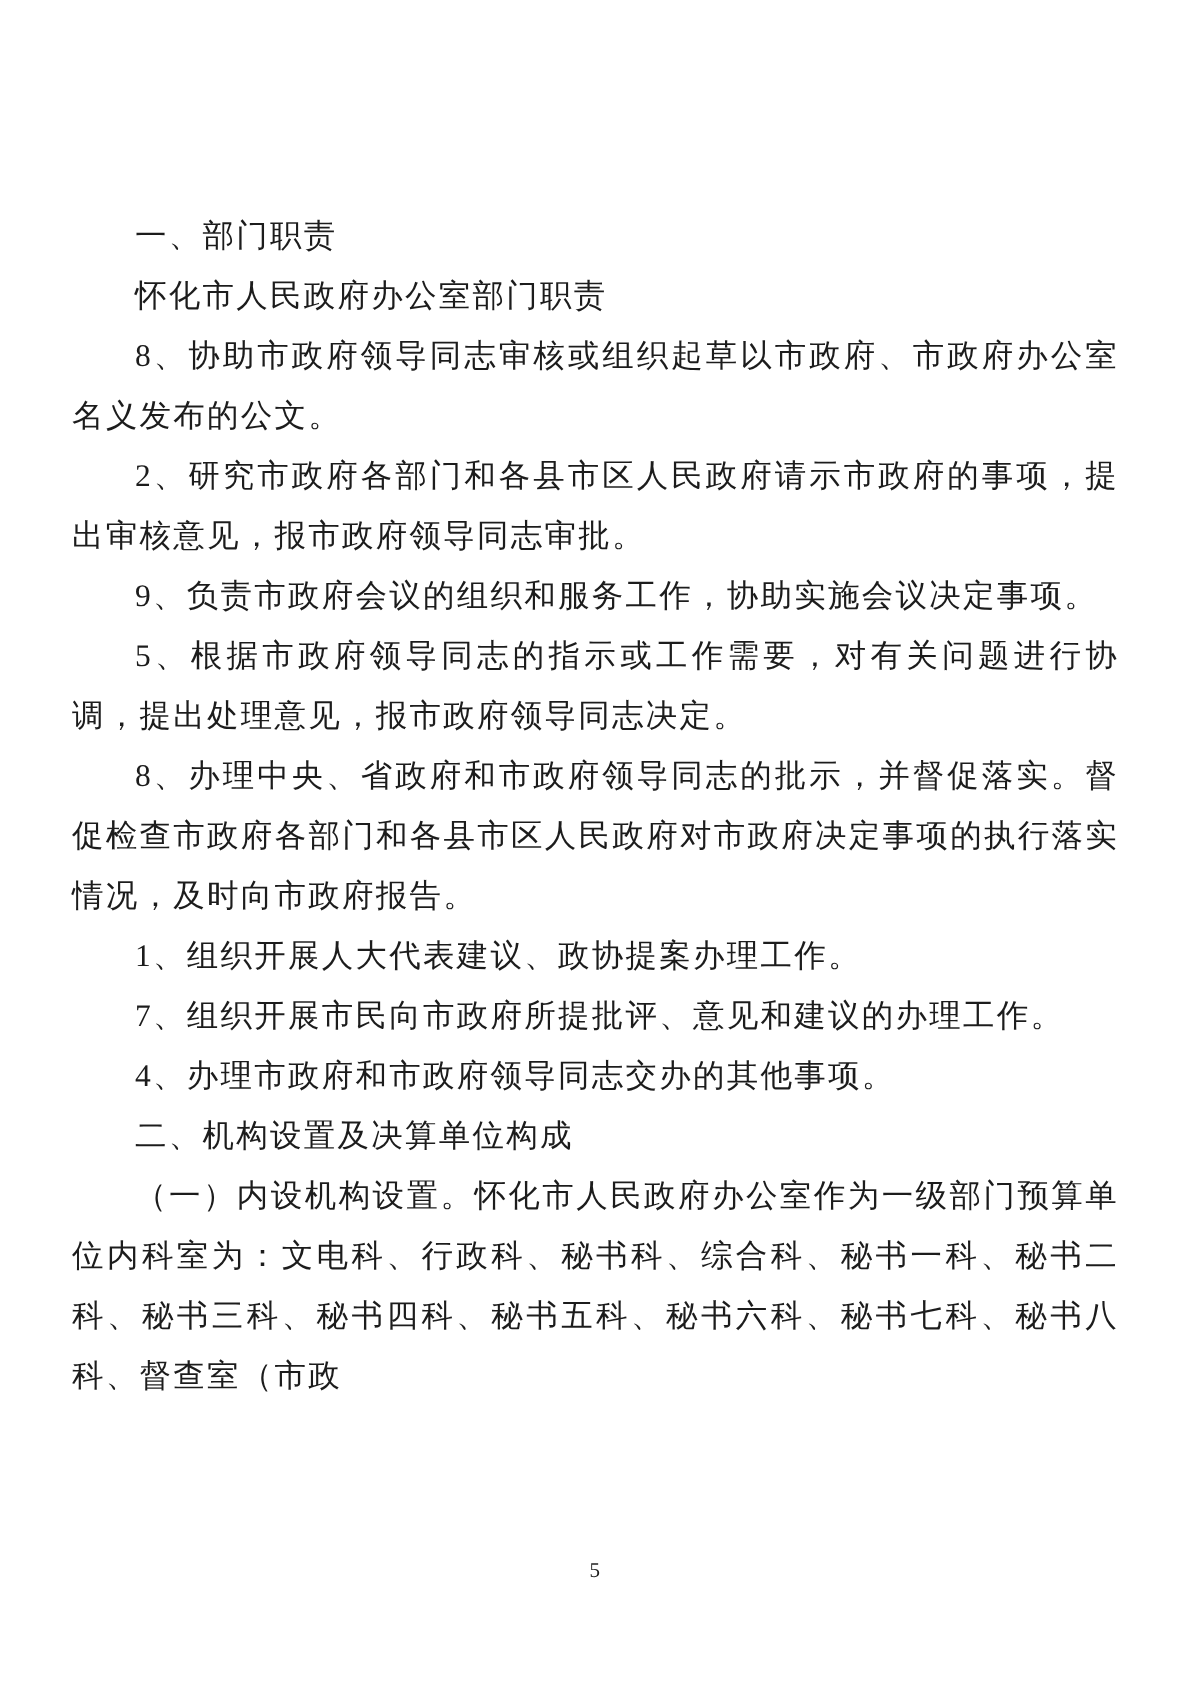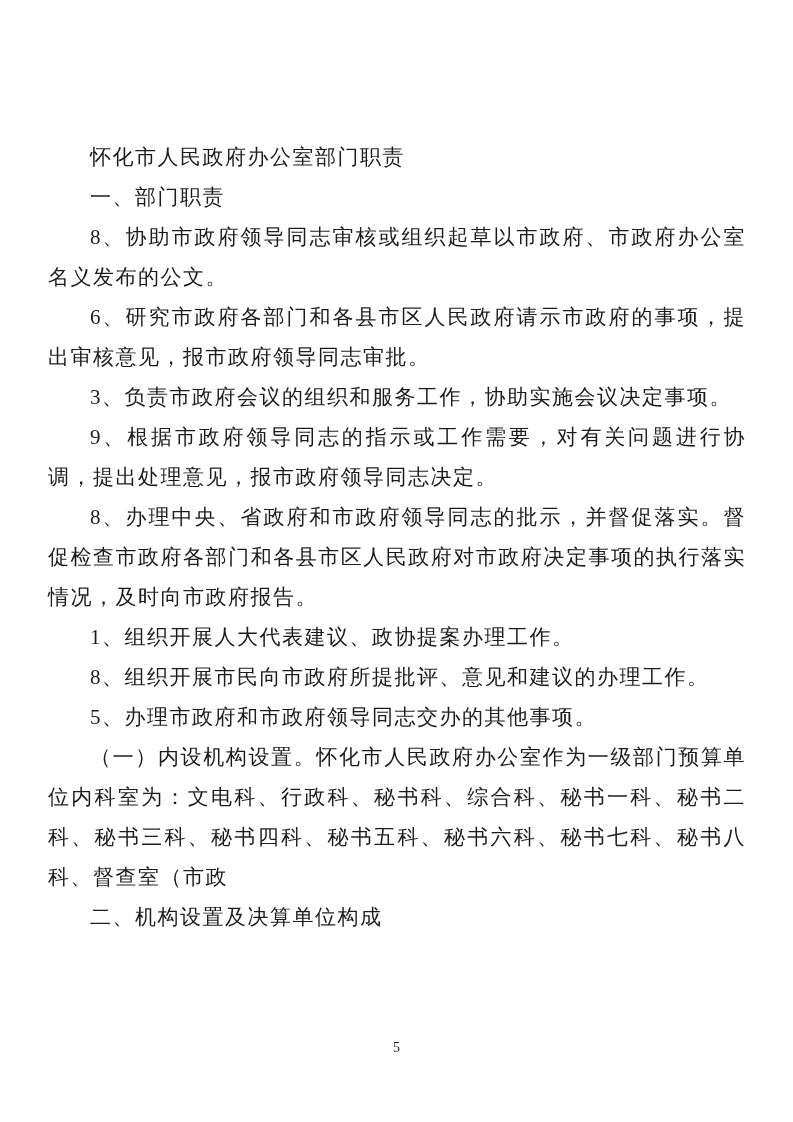--- a/index.html
+++ b/index.html
@@ -45,30 +45,30 @@
     font-family: "Liberation Serif", serif;
     font-size: 14px;
     color: #1c1c1c;
   }
 </style>
 </head>
 <body>
 
 <div class="page">
   <div class="content">
+    <p>一、部门职责</p>
     <p>怀化市人民政府办公室部门职责</p>
-    <p>一、部门职责</p>
     <p>8、协助市政府领导同志审核或组织起草以市政府、市政府办公室名义发布的公文。</p>
-    <p>6、研究市政府各部门和各县市区人民政府请示市政府的事项，提出审核意见，报市政府领导同志审批。</p>
-    <p>3、负责市政府会议的组织和服务工作，协助实施会议决定事项。</p>
-    <p>9、根据市政府领导同志的指示或工作需要，对有关问题进行协调，提出处理意见，报市政府领导同志决定。</p>
+    <p>2、研究市政府各部门和各县市区人民政府请示市政府的事项，提出审核意见，报市政府领导同志审批。</p>
+    <p>9、负责市政府会议的组织和服务工作，协助实施会议决定事项。</p>
+    <p>5、根据市政府领导同志的指示或工作需要，对有关问题进行协调，提出处理意见，报市政府领导同志决定。</p>
     <p>8、办理中央、省政府和市政府领导同志的批示，并督促落实。督促检查市政府各部门和各县市区人民政府对市政府决定事项的执行落实情况，及时向市政府报告。</p>
     <p>1、组织开展人大代表建议、政协提案办理工作。</p>
-    <p>8、组织开展市民向市政府所提批评、意见和建议的办理工作。</p>
-    <p>5、办理市政府和市政府领导同志交办的其他事项。</p>
+    <p>7、组织开展市民向市政府所提批评、意见和建议的办理工作。</p>
+    <p>4、办理市政府和市政府领导同志交办的其他事项。</p>
+    <p>二、机构设置及决算单位构成</p>
     <p>（一）内设机构设置。怀化市人民政府办公室作为一级部门预算单位内科室为：文电科、行政科、秘书科、综合科、秘书一科、秘书二科、秘书三科、秘书四科、秘书五科、秘书六科、秘书七科、秘书八科、督查室（市政</p>
-    <p>二、机构设置及决算单位构成</p>
   </div>
 
   <div class="page-footer">
     <span class="page-number">5</span>
   </div>
 </div>
 
 </body></html>

